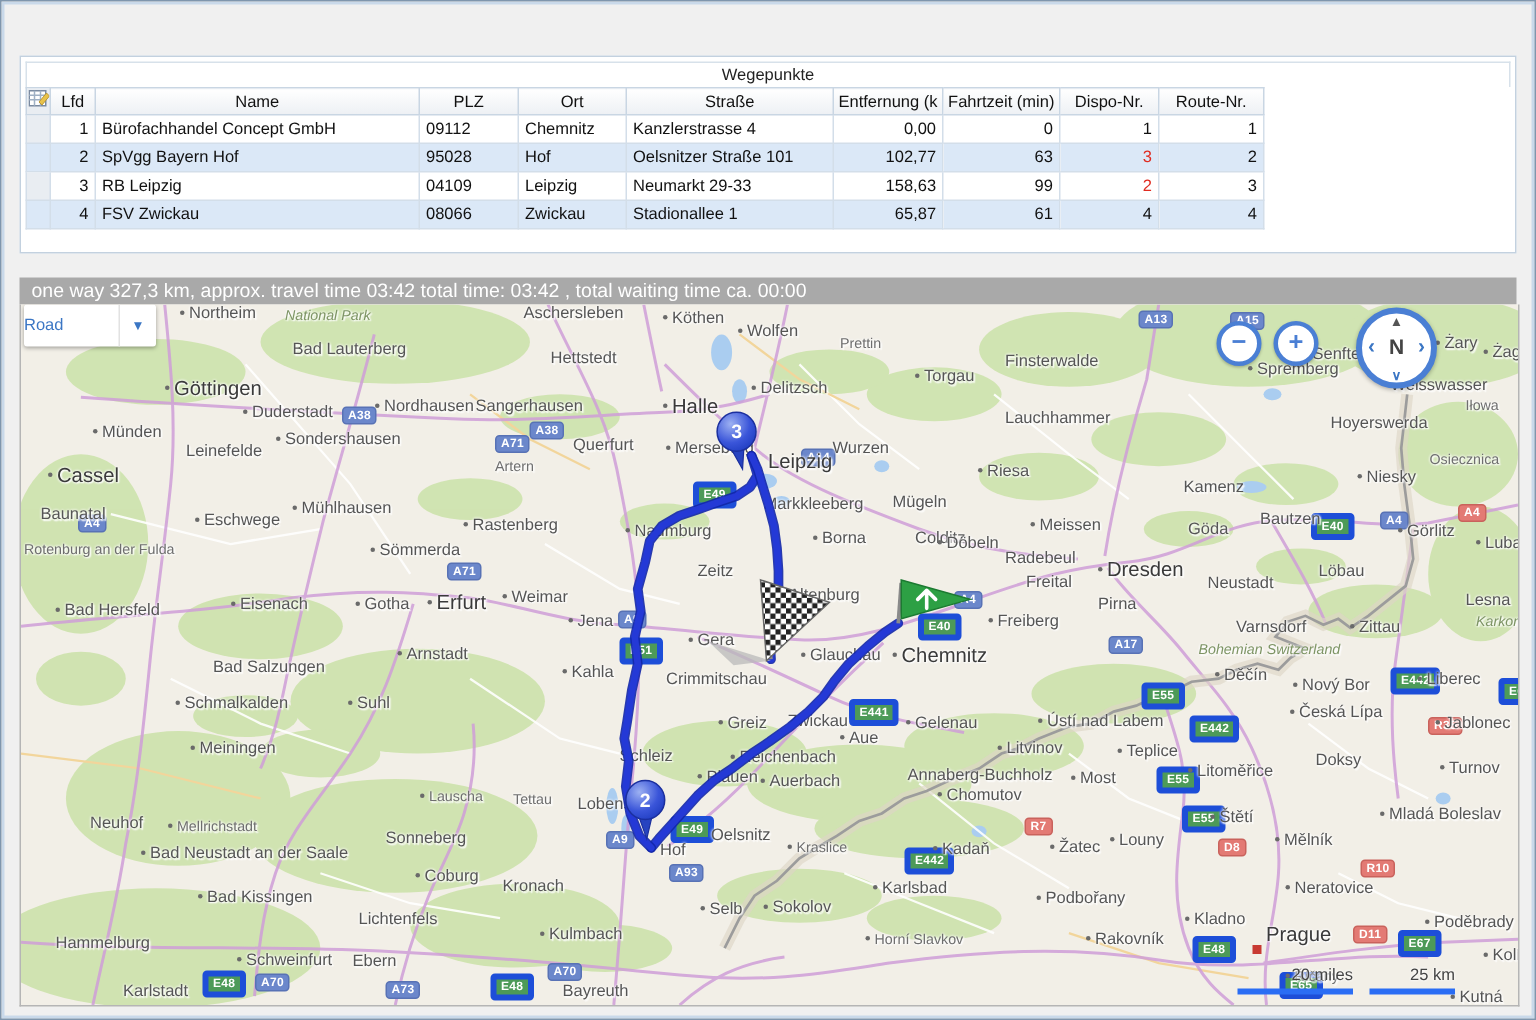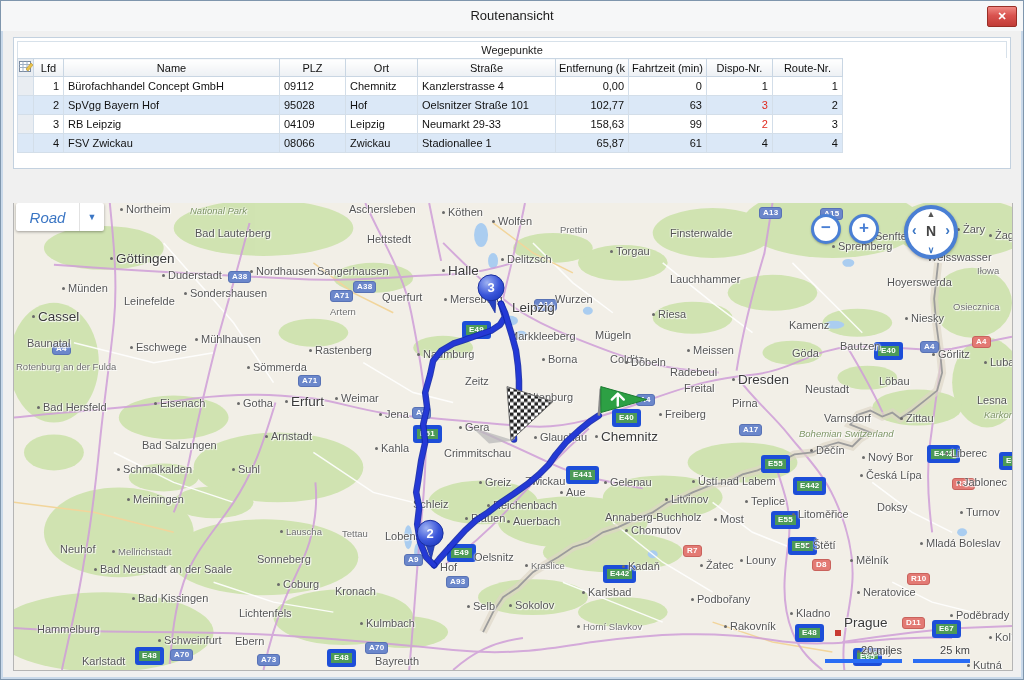--- a/index.html
+++ b/index.html
@@ -40,21 +40,21 @@
                     background:#6a6a6a;margin:0 3px 1px 0;vertical-align:middle;}
   .rbadge{position:absolute;font-size:8px;font-weight:bold;color:#fff;padding:1px 3px;border-radius:3px;
           line-height:1;letter-spacing:.2px;pointer-events:none;}
   .rbadge.b{background:#6b87cb;border:1px solid #5872b5;}
   .rbadge.g{background:#4d9a58;border:4px solid #1d4ed8;}
   .rbadge.r{background:#e37a74;border:1px solid #c9625c;}
   .citysq{position:absolute;width:6px;height:6px;background:#c83a32;}
   
   .road-btn{position:absolute;left:2px;top:0;width:88px;height:28px;background:#fff;border-radius:2px;
             box-shadow:0 1px 3px rgba(0,0,0,.35);display:flex;align-items:center;cursor:pointer;}
-  .road-label{flex:1;text-align:center;color:#3b76c4;font-size:15px;font-style:italic;}
+  .road-label{flex:1;color:#3b76c4;font-size:11px;}
   .road-caret{width:24px;border-left:1px solid #e2e2e2;color:#3b76c4;font-size:9px;text-align:center;line-height:28px;}
   .zbtn{position:absolute;width:24px;height:24px;border:3px solid #4a7fd4;border-radius:50%;background:#fff;
         color:#4a7fd4;font-size:17px;font-weight:bold;text-align:center;line-height:21px;cursor:pointer;
         box-shadow:0 1px 2px rgba(0,0,0,.25);}
   #zoomout{left:797px;top:11px;} #zoomin{left:835px;top:11px;}
   .compass{position:absolute;left:890px;top:2px;width:46px;height:46px;border:4px solid #4a7fd4;border-radius:50%;
            background:#fff;box-shadow:0 1px 3px rgba(0,0,0,.3);cursor:pointer;}
   .compass span{position:absolute;pointer-events:none;}
   .c-n{left:0;top:14px;width:100%;text-align:center;font-size:14px;font-weight:bold;color:#444;}
   .c-up{left:0;top:0;width:100%;text-align:center;font-size:9px;color:#555;}
@@ -66,24 +66,20 @@
   #km-bar{left:899px;top:456px;width:57px;}
   .slabel{position:absolute;font-size:11px;color:#444;text-align:right;
           text-shadow:0 0 2px #fff,0 0 2px #fff;}
   #miles-label{left:811px;top:441px;width:77px;}
   #km-label{left:899px;top:441px;width:57px;}
 </style>
 </head>
 <body>
 
 <div class="window">
-  <div class="titlebar">
-    <div class="title">Routenansicht</div>
-    <div class="close"><span>✕</span></div>
-  </div>
 
   <div class="tablepanel">
     <div class="grouphdr">Wegepunkte</div>
     <table id="wp-table">
       <colgroup id="wp-cols">
           <col style="width: 16px;">
           <col style="width: 30px;">
           <col style="width: 216px;">
           <col style="width: 66px;">
           <col style="width: 72px;">
@@ -162,20 +158,21 @@
             <td class="">Stadionallee 1</td>
             <td class="r">65,87</td>
             <td class="r">61</td>
             <td class="r">4</td>
             <td class="r">4</td>
           </tr>
         </tbody>
     </table>
   </div>
 
+  <div class="statusbar">one way 327,3 km, approx. travel time 03:42 total time: 03:42 , total waiting time ca. 00:00</div>
 
   <div class="map" id="map">
 
     <svg class="layer" viewBox="0 0 1000 468" preserveAspectRatio="none">
       <defs>
         <pattern id="chk" width="7" height="7" patternUnits="userSpaceOnUse">
           <rect width="7" height="7" fill="#fff"></rect>
           <rect width="3.5" height="3.5" fill="#222"></rect>
           <rect x="3.5" y="3.5" width="3.5" height="3.5" fill="#222"></rect>
         </pattern>
@@ -351,21 +348,21 @@
         <div class="clab md" style="left: 335px; top: 0px;">Aschersleben</div>
         <div class="clab md dot" style="left: 428px; top: 3px;">Köthen</div>
         <div class="clab md dot" style="left: 478px; top: 12px;">Wolfen</div>
         <div class="clab md dot" style="left: 487px; top: 50px;">Delitzsch</div>
         <div class="clab lg dot" style="left: 428px; top: 60px;">Halle</div>
         <div class="clab md" style="left: 368px; top: 88px;">Querfurt</div>
         <div class="clab md dot" style="left: 430px; top: 90px;">Merseburg</div>
         <div class="clab lg" style="left: 498px; top: 97px;">Leipzig</div>
         <div class="clab sm" style="left: 546px; top: 21px;">Prettin</div>
         <div class="clab md dot" style="left: 596px; top: 42px;">Torgau</div>
-        <div class="clab md" style="left: 656px; top: 24px;">Finsterwalde</div>
+        <div class="clab md" style="left: 656px; top: 32px;">Finsterwalde</div>
         <div class="clab md" style="left: 656px; top: 70px;">Lauchhammer</div>
         <div class="clab md" style="left: 861px; top: 27px;">Senftenberg</div>
         <div class="clab md dot" style="left: 818px; top: 37px;">Spremberg</div>
         <div class="clab md" style="left: 913px; top: 48px;">Weisswasser</div>
         <div class="clab md" style="left: 873px; top: 73px;">Hoyerswerda</div>
         <div class="clab md dot" style="left: 943px; top: 20px;">Żary</div>
         <div class="clab md dot" style="left: 975px; top: 26px;">Żagań</div>
         <div class="clab sm" style="left: 963px; top: 62px;">Iłowa</div>
         <div class="clab sm" style="left: 939px; top: 98px;">Osiecznica</div>
         <div class="clab md dot" style="left: 891px; top: 109px;">Niesky</div>

